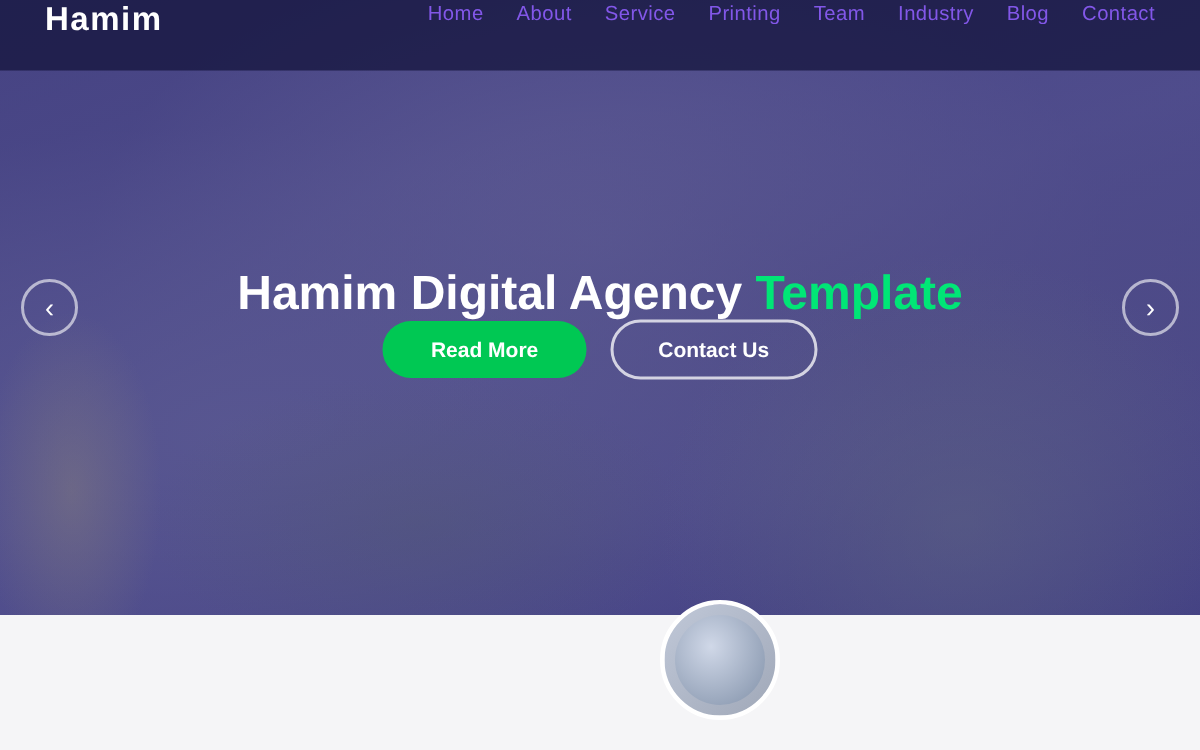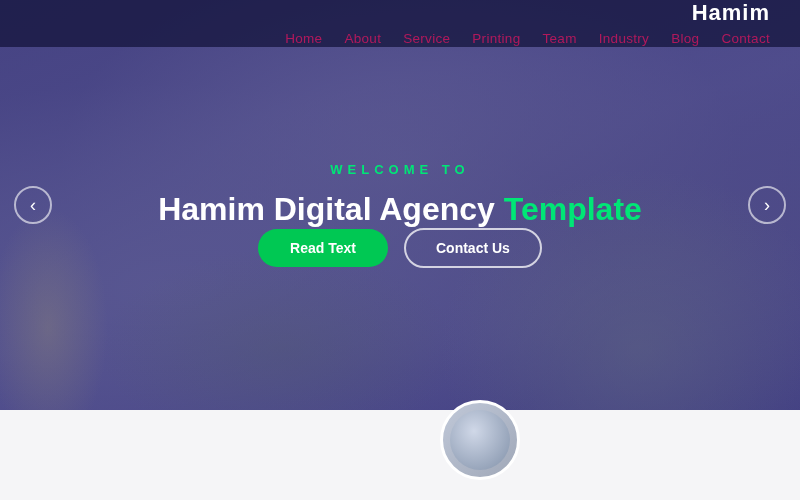--- a/index.html
+++ b/index.html
@@ -4,40 +4,39 @@
   <style>
     * { margin: 0; padding: 0; box-sizing: border-box; }
     body { font-family: 'Segoe UI', Arial, sans-serif; width: 800px; height: 500px; overflow: hidden; }
 
     
     .navbar {
       position: absolute;
       top: 0; left: 0; right: 0;
       z-index: 10;
       display: flex;
-      align-items: flex-end;
+      align-items: flex-start;
       justify-content: space-between;
       padding: 0 30px;
       height: 47px;
       background: rgba(20, 20, 60, 0.75);
-      flex-direction: column;
     }
     .nav-logo {
       font-size: 22px;
       font-weight: 800;
       color: #fff;
       letter-spacing: 1px;
     }
     .nav-links {
       display: flex;
       gap: 22px;
       list-style: none;
     }
     .nav-links li a {
-      color: #be185d;
+      color: #8b5cf6;
       text-decoration: none;
       font-size: 13.5px;
       font-weight: 500;
       letter-spacing: 0.3px;
       opacity: 0.92;
     }
 
     
     .hero {
       position: relative;
@@ -213,27 +212,26 @@
 
 <section class="hero">
   <div class="hero-bg"></div>
   <div class="hero-photo-overlay"></div>
 
   <button class="arrow-btn arrow-left">
     <span>‹</span>
   </button>
 
   <div class="hero-content">
-    <p class="hero-welcome">WELCOME TO</p>
     <h1 class="hero-title">
       <span>Hamim Digital Agency</span>
       <span class="hero-title-accent"> </span><span class="hero-title-accent">Template</span>
     </h1>
     <div class="hero-buttons">
-      <button class="btn-read-more">Read Text</button>
+      <button class="btn-read-more">Read More</button>
       <button class="btn-contact">Contact Us</button>
     </div>
   </div>
 
   <button class="arrow-btn arrow-right">
     <span>›</span>
   </button>
 </section>
 
 <div class="bottom-section">

